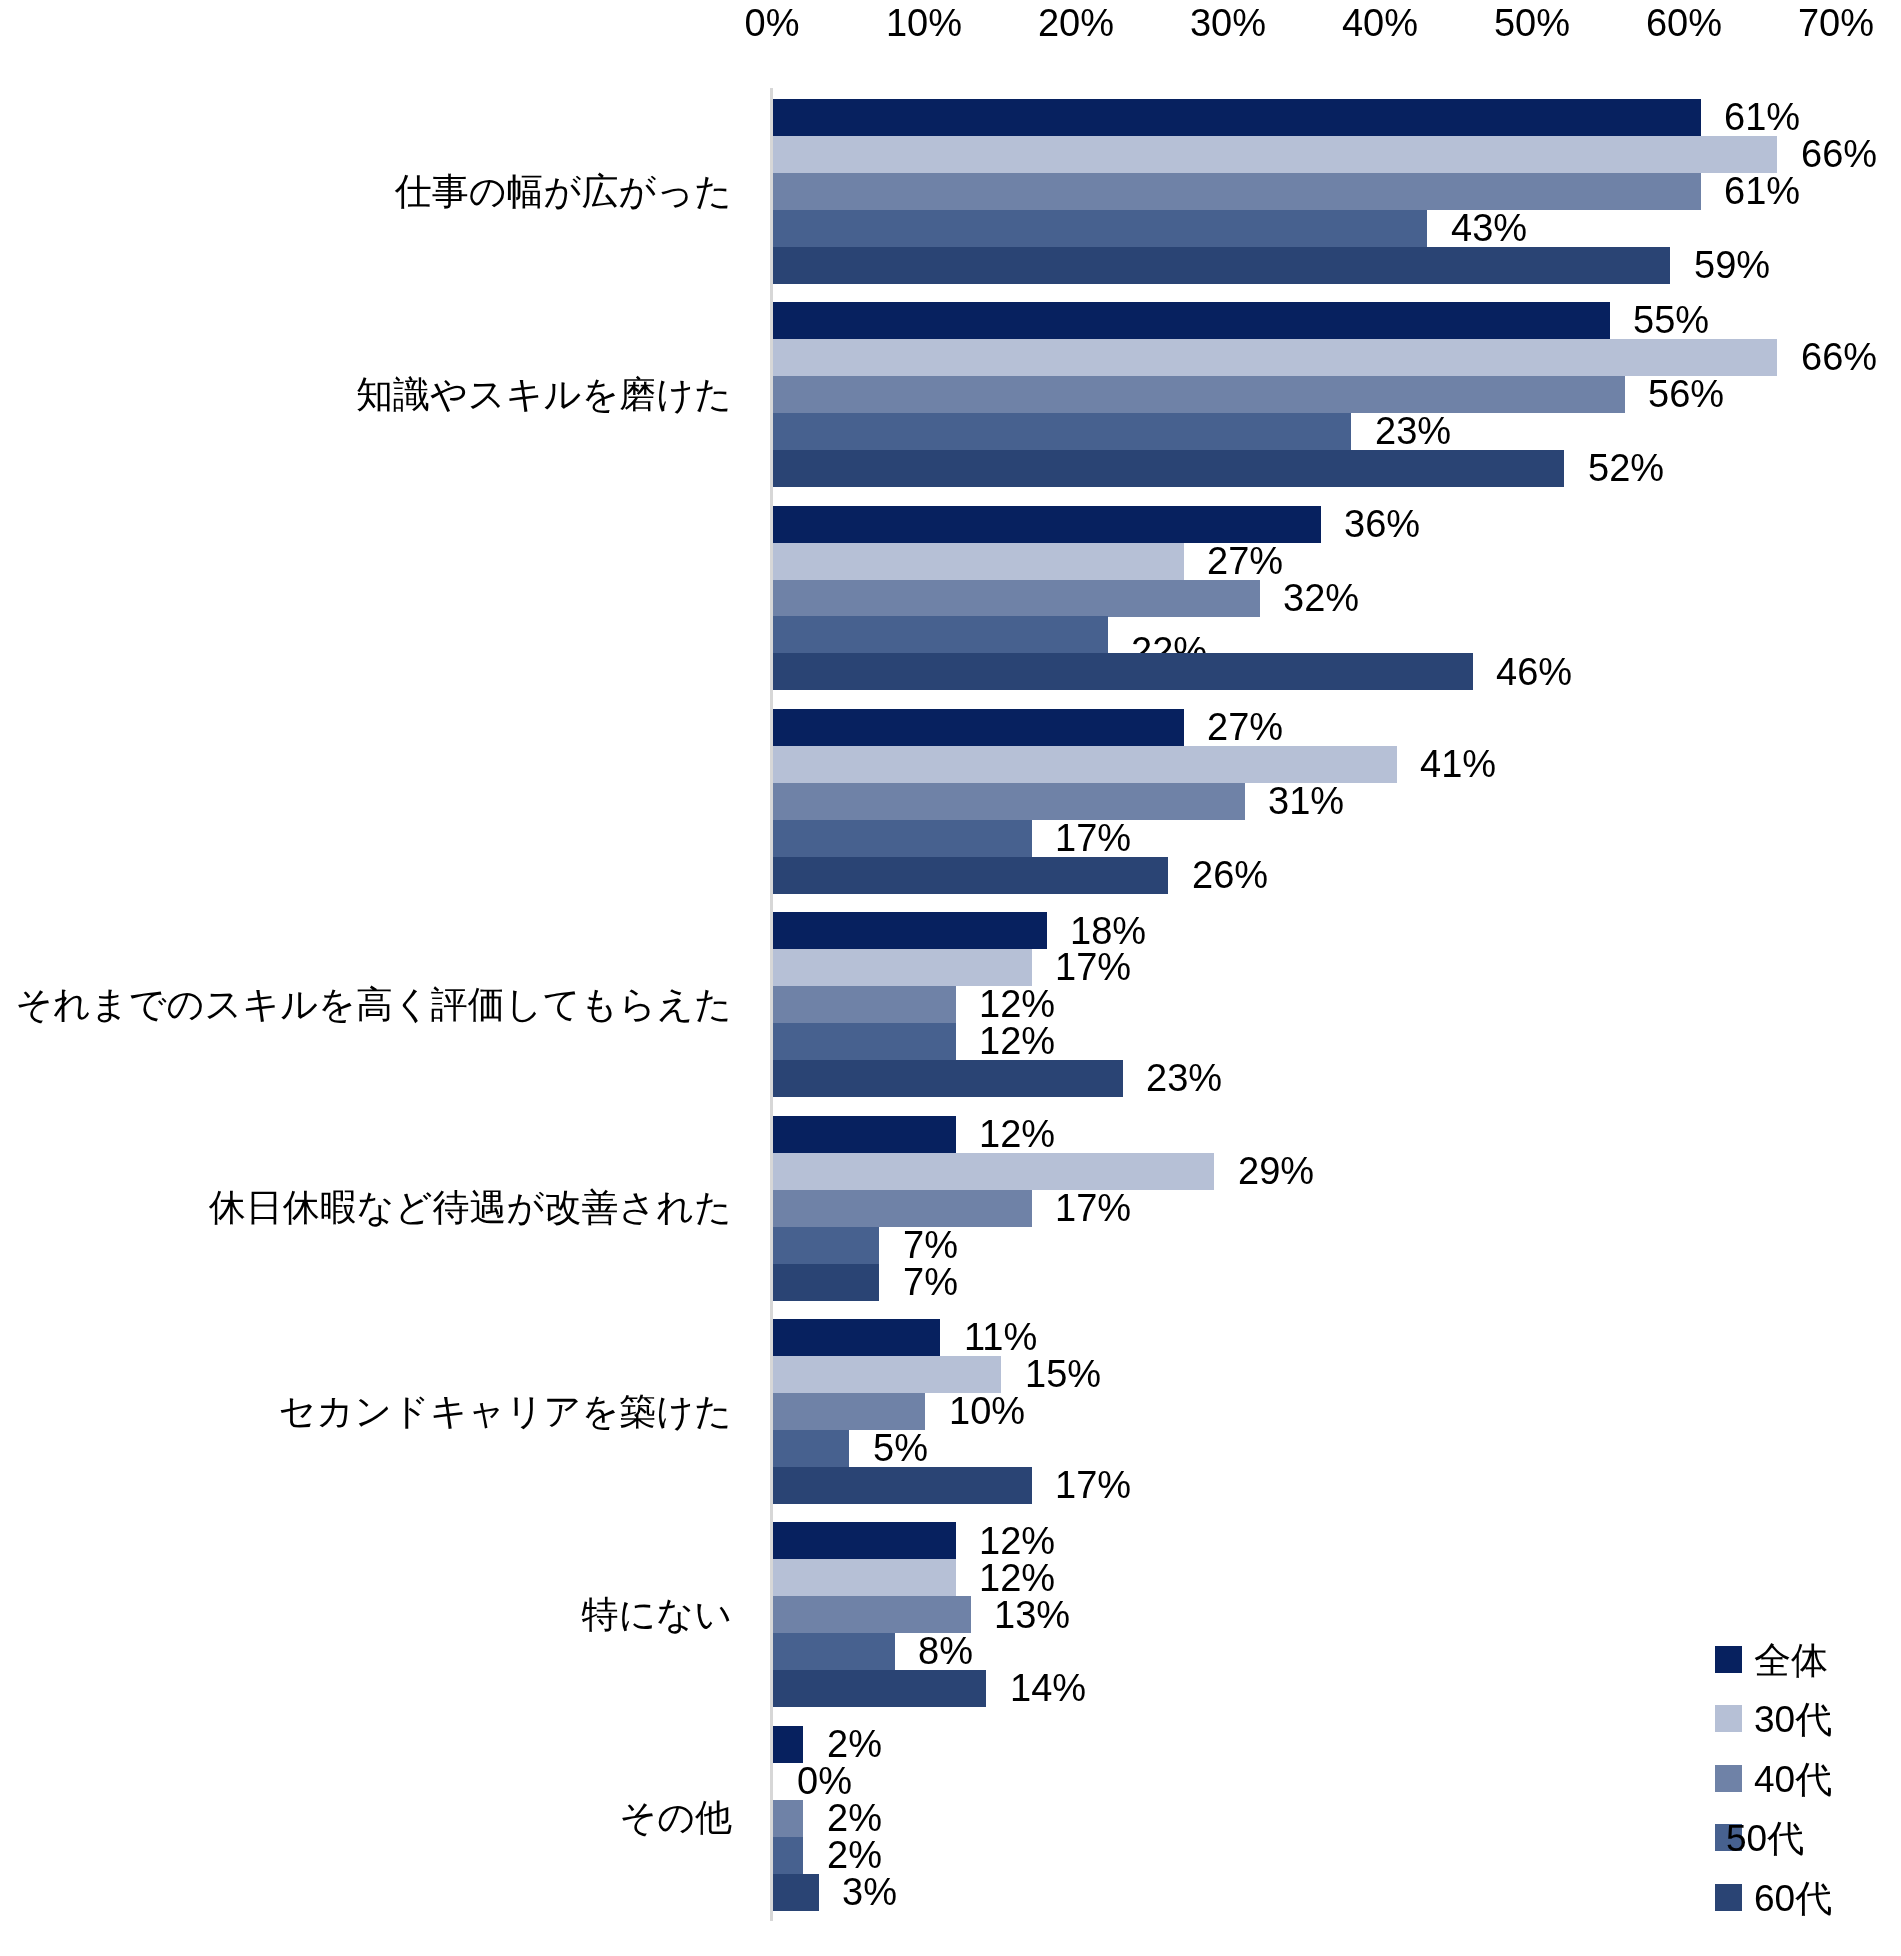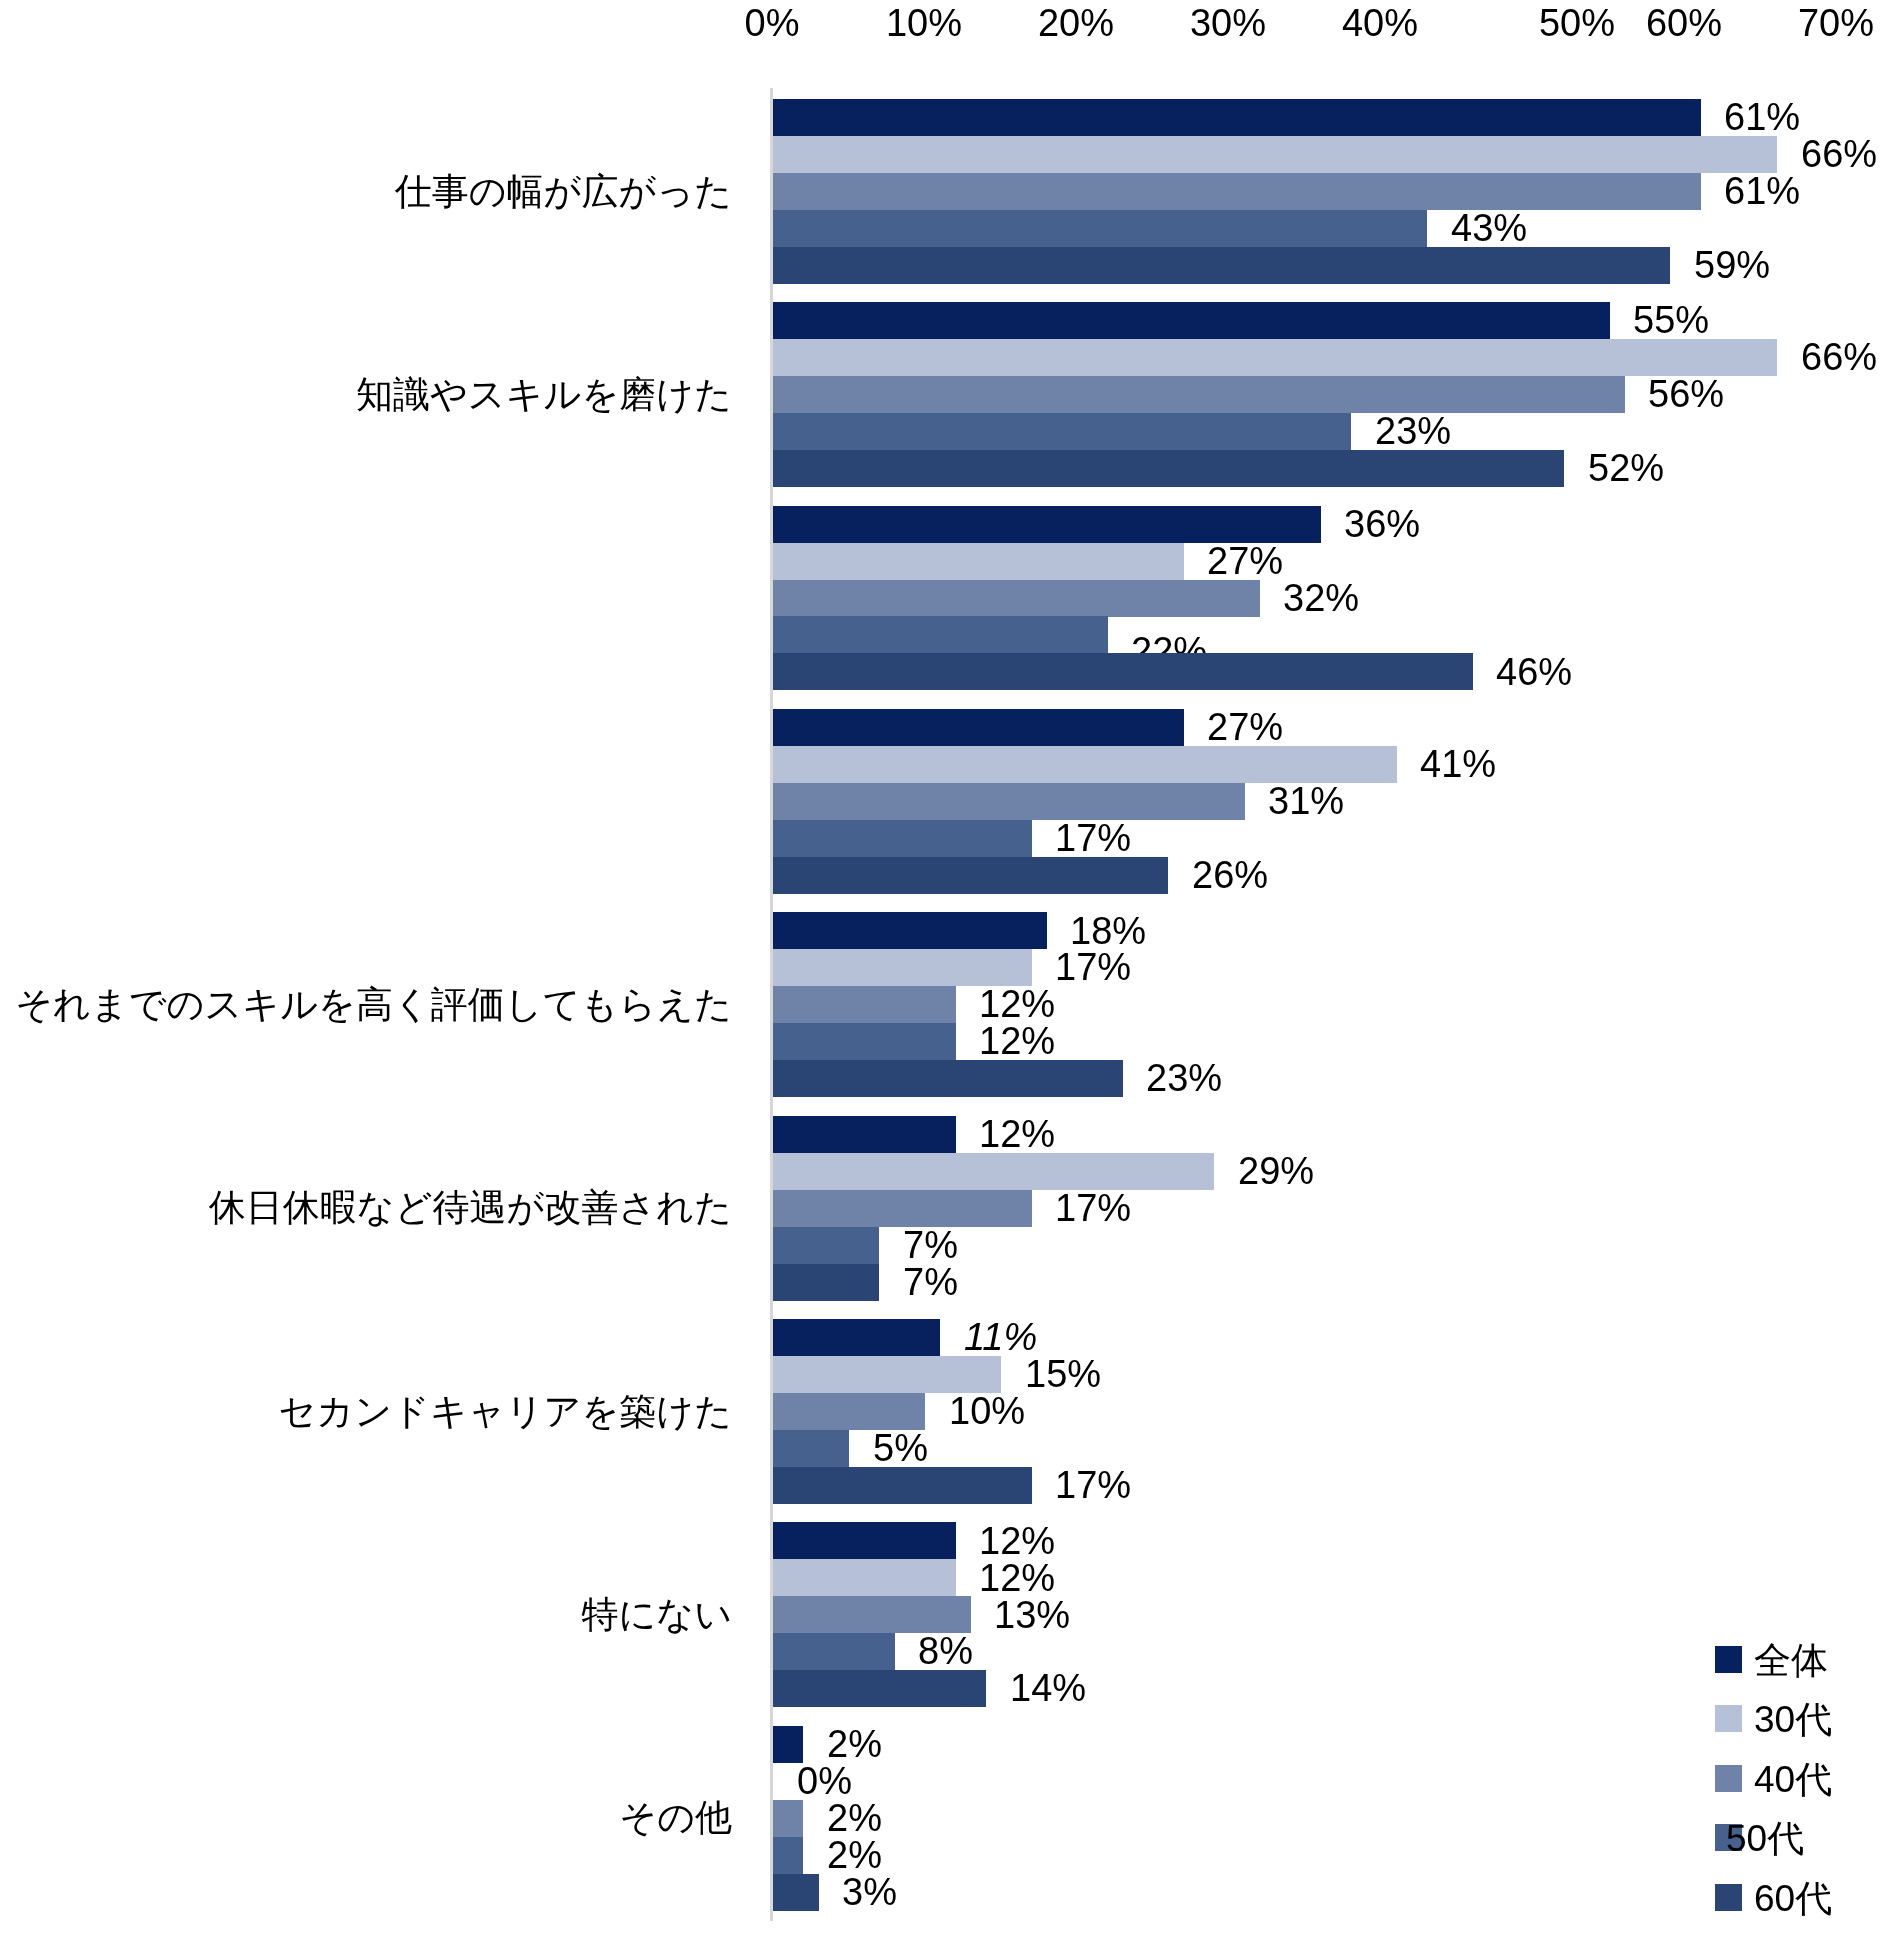--- a/index.html
+++ b/index.html
@@ -28,21 +28,21 @@
 </style>
 </head>
 <body>
 
 <div id="chart">
     <div class="tick-label" style="left: 772px;">0%</div>
     <div class="tick-label" style="left: 924px;">10%</div>
     <div class="tick-label" style="left: 1076px;">20%</div>
     <div class="tick-label" style="left: 1228px;">30%</div>
     <div class="tick-label" style="left: 1380px;">40%</div>
-    <div class="tick-label" style="left: 1532px; text-align: right;">50%</div>
+    <div class="tick-label" style="left: 1532px;">50%</div>
     <div class="tick-label" style="left: 1684px;">60%</div>
     <div class="tick-label" style="left: 1836px;">70%</div>
     <div class="axis-line" style="left: 770px; top: 88px; width: 3.3px; height: 1833px;"></div>
     <div class="cat-label" style="right: 1170px; top: 166px;">仕事の幅が広がった</div>
     <div class="bar" style="left: 773px; top: 99px; width: 928px; height: 37px; background: rgb(7, 33, 95);"></div>
     <div class="data-label" style="left: 1724px; top: 94px;">61%</div>
     <div class="bar" style="left: 773px; top: 136px; width: 1004px; height: 37px; background: rgb(182, 192, 214);"></div>
     <div class="data-label" style="left: 1801px; top: 131px;">66%</div>
     <div class="bar" style="left: 773px; top: 173px; width: 928px; height: 37px; background: rgb(111, 130, 167);"></div>
     <div class="data-label" style="left: 1724px; top: 168px;">61%</div>
@@ -98,21 +98,21 @@
     <div class="bar" style="left: 773px; top: 1153px; width: 441px; height: 37px; background: rgb(182, 192, 214);"></div>
     <div class="data-label" style="left: 1238px; top: 1148px;">29%</div>
     <div class="bar" style="left: 773px; top: 1190px; width: 259px; height: 37px; background: rgb(111, 130, 167);"></div>
     <div class="data-label" style="left: 1055px; top: 1185px;">17%</div>
     <div class="bar" style="left: 773px; top: 1227px; width: 106px; height: 37px; background: rgb(71, 97, 143);"></div>
     <div class="data-label" style="left: 903px; top: 1222px;">7%</div>
     <div class="bar" style="left: 773px; top: 1264px; width: 106px; height: 37px; background: rgb(42, 68, 116);"></div>
     <div class="data-label" style="left: 903px; top: 1259px;">7%</div>
     <div class="cat-label" style="right: 1170px; top: 1386px;">セカンドキャリアを築けた</div>
     <div class="bar" style="left: 773px; top: 1319px; width: 167px; height: 37px; background: rgb(7, 33, 95);"></div>
-    <div class="data-label" style="left: 964px; top: 1314px; font-style: italic;">11%</div>
+    <div class="data-label" style="left: 964px; top: 1314px;">11%</div>
     <div class="bar" style="left: 773px; top: 1356px; width: 228px; height: 37px; background: rgb(182, 192, 214);"></div>
     <div class="data-label" style="left: 1025px; top: 1351px;">15%</div>
     <div class="bar" style="left: 773px; top: 1393px; width: 152px; height: 37px; background: rgb(111, 130, 167);"></div>
     <div class="data-label" style="left: 949px; top: 1388px;">10%</div>
     <div class="bar" style="left: 773px; top: 1430px; width: 76px; height: 37px; background: rgb(71, 97, 143);"></div>
     <div class="data-label" style="left: 873px; top: 1425px;">5%</div>
     <div class="bar" style="left: 773px; top: 1467px; width: 259px; height: 37px; background: rgb(42, 68, 116);"></div>
     <div class="data-label" style="left: 1055px; top: 1462px;">17%</div>
     <div class="cat-label" style="right: 1170px; top: 1589px;">特にない</div>
     <div class="bar" style="left: 773px; top: 1522px; width: 183px; height: 37px; background: rgb(7, 33, 95);"></div>

